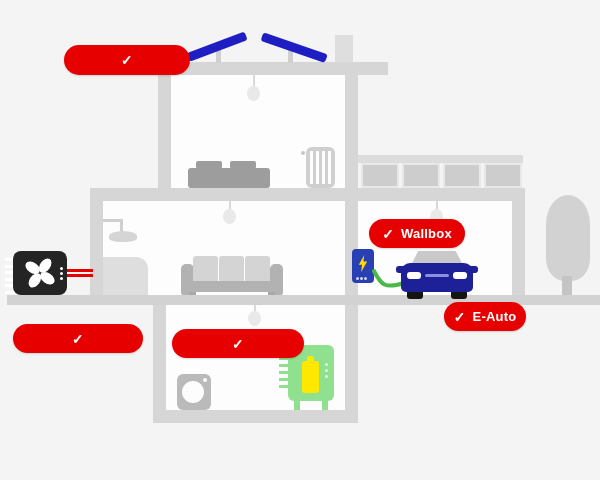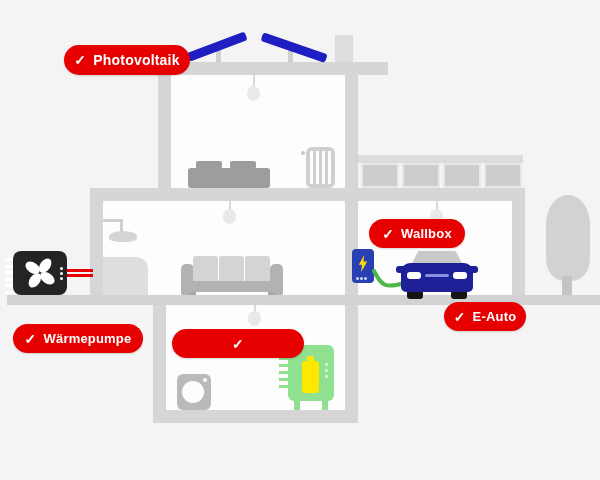--- a/index.html
+++ b/index.html
@@ -141,31 +141,29 @@
   <div class="abs" style="left:470px;top:266px;width:8px;height:7px;background:#1d2096;border-radius:0 3px 3px 0"></div>
   <div class="abs" style="left:407px;top:290px;width:16px;height:9px;background:#141414;border-radius:3px"></div>
   <div class="abs" style="left:451px;top:290px;width:16px;height:9px;background:#141414;border-radius:3px"></div>
   <div class="abs" style="left:401px;top:263px;width:72px;height:29px;background:#1d2096;border-radius:9px 9px 5px 5px"></div>
   <div class="abs" style="left:407px;top:272px;width:14px;height:7px;background:#ffffff;border-radius:3px"></div>
   <div class="abs" style="left:453px;top:272px;width:14px;height:7px;background:#ffffff;border-radius:3px"></div>
   <div class="abs" style="left:425px;top:274px;width:24px;height:3px;background:#8a8fe0;border-radius:2px"></div>
 
   <div class="badge" style="left:64px;top:45px;width:126px;height:30px;font-size:14px">
     <span class="chk">✓</span>
-    <span>Photovoltaik</span>
   </div>
   <div class="badge" style="left:369px;top:219px;width:96px;height:29px">
     <span class="chk">✓</span>
     <span>Wallbox</span>
   </div>
   <div class="badge" style="left:444px;top:302px;width:82px;height:29px">
     <span class="chk">✓</span>
     <span>E-Auto</span>
   </div>
   <div class="badge" style="left:13px;top:324px;width:130px;height:29px">
     <span class="chk">✓</span>
-    <span>Wärmepumpe</span>
   </div>
   <div class="badge" style="left:172px;top:329px;width:132px;height:29px">
     <span class="chk">✓</span>
   </div>
 
 </div>
 
 </body></html>

